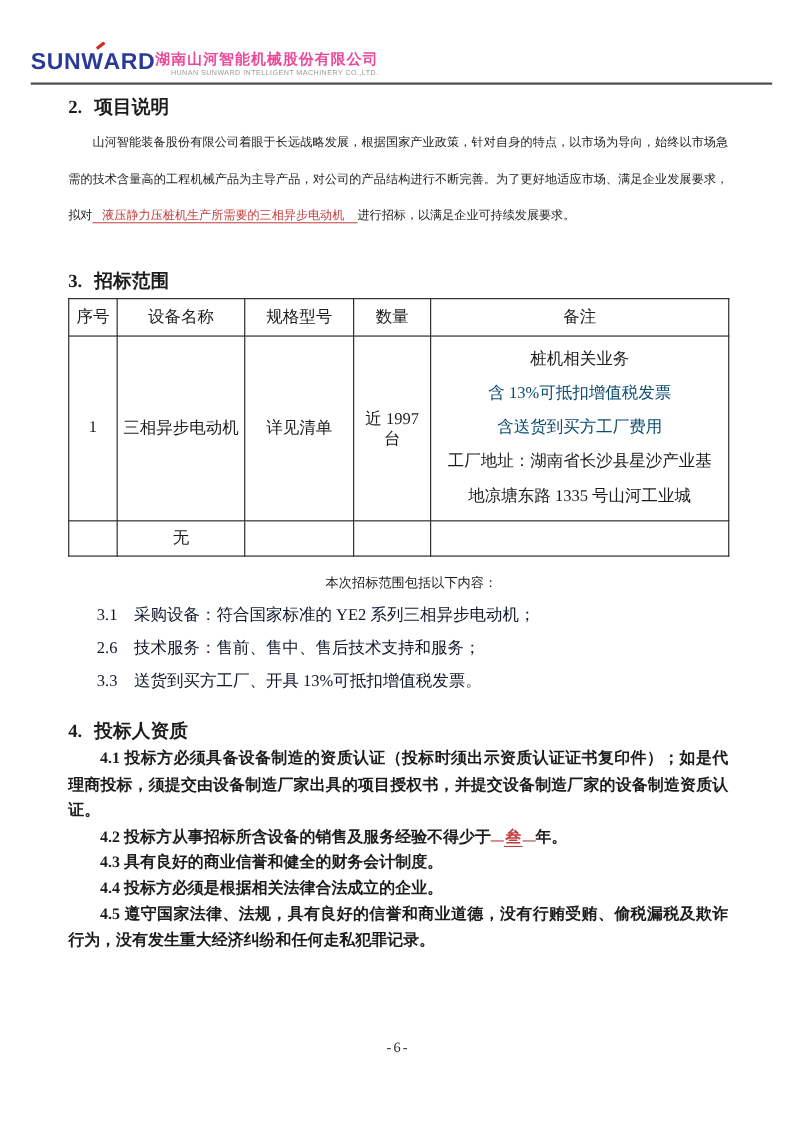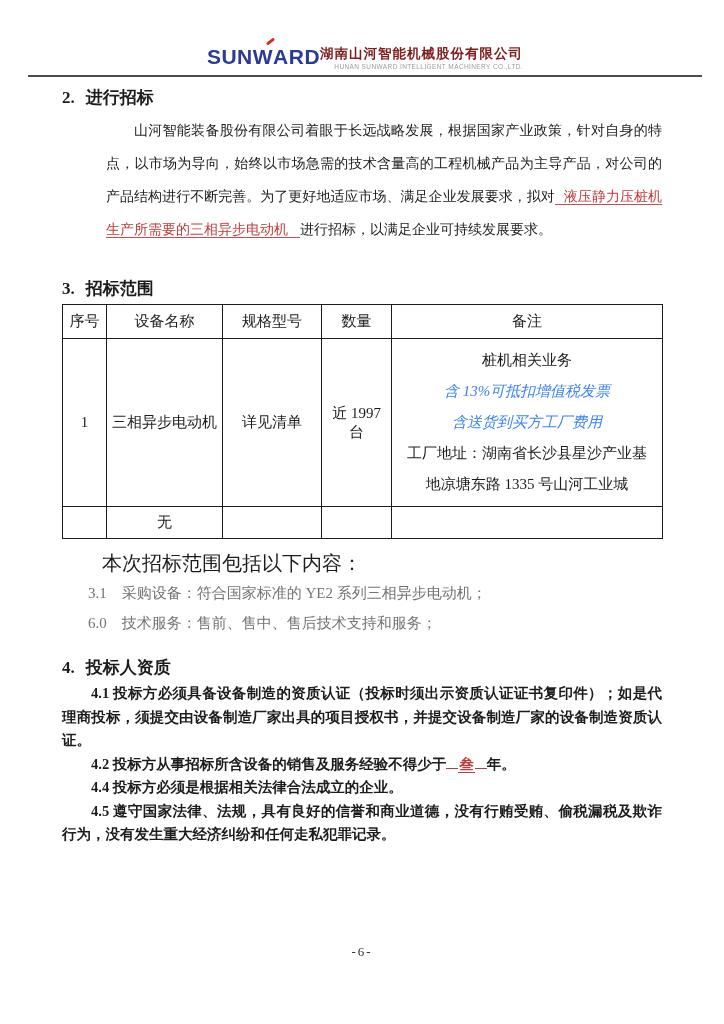--- a/index.html
+++ b/index.html
@@ -11,61 +11,61 @@
     background:#ffffff;
     font-family:"Liberation Serif","DejaVu Serif",serif;
     color:#1c1c1c;
     overflow:hidden;
   }
   .content { padding:0 62px; }
 
   
   .header-row {
     margin:46px 22px 0 28px;
-    display:flex; justify-content:center; align-items:flex-end;
+    display:flex; justify-content:flex-start; align-items:flex-end;
   }
   .logo {
     font-family:"Liberation Sans","DejaVu Sans",sans-serif;
     font-weight:700; font-size:21px; letter-spacing:0.5px;
     color:#2a3a96; line-height:1; padding-bottom:6px;
   }
   .logo-w { position:relative; display:inline-block; }
   .logo-accent {
     position:absolute; top:-6px; right:-2px;
     width:9px; height:3px; background:#d42b1e;
     transform:rotate(-38deg); border-radius:1px;
   }
   .company { text-align:right; line-height:1.25; padding-bottom:2px; }
   .company-cn {
     font-family:"Liberation Sans","DejaVu Sans",sans-serif;
-    font-weight:700; font-size:13.5px; color:#7f1d1d; letter-spacing:1px;
+    font-weight:700; font-size:13.5px; color:#ec4899; letter-spacing:1px;
   }
   .company-en {
     font-family:"Liberation Sans","DejaVu Sans",sans-serif;
     font-size:6.5px; color:#9b9b9b; letter-spacing:0.4px;
   }
   .header-rule { margin:2px 22px 0 28px; height:2px; background:#4d4d4d; }
 
   
   .sec-heading {
     font-size:17px; font-weight:700; line-height:24px;
     display:flex;
   }
   .sec-heading .num { margin-right:11px; }
   .h2 { margin-top:9px; }
   .h3 { margin-top:31px; }
   .h4 { margin-top:22px; }
 
   
   .para {
     margin-top:4px;
-    font-size:14px; line-height:33px;
-    text-align:justify; text-indent:2em;margin-left:44px;
-  }
-  .red { color:#3b82f6;font-style:italic; }
+    font-size:11px; line-height:33px;
+    text-align:justify; text-indent:2em;
+  }
+  .red { color:#0c4a6e; }
   .red-underline {
     color:#c13b3b;
     border-bottom:1.5px solid #c35050;
     padding-left:9px; padding-right:12px;
   }
 
   
   table.scope {
     margin-top:3px;
     width:600px; border-collapse:collapse;
@@ -85,27 +85,27 @@
   .col-qty   { width:70px;  }
   .col-rem   { width:271px; }
   .row-main td { height:152px; }
   .row-none td { height:32px; }
   .remark { line-height:31px; padding:2px 4px; }
   .remark div { }
 
   
   .intro {
     margin-top:13px;
-    font-size:20px; line-height:22px; text-indent:2em;
+    font-size:12px; line-height:22px; text-indent:2em;text-align:center;
   }
   .scope-item {
     margin-top:8px;
     padding-left:26px;
     font-size:15px; line-height:22px;
-    color:#737373;
+    color:#0f172a;
     white-space:pre-wrap;
   }
 
   
   .quals { margin-top:0; }
   .qual {
     font-size:14.5px; line-height:23.5px;
     text-align:justify; text-indent:2em;font-weight:bold;
   }
   .qual-first { margin-top:2px; }
@@ -137,21 +137,21 @@
       <div class="company-cn">湖南山河智能机械股份有限公司</div>
       <div class="company-en">HUNAN SUNWARD INTELLIGENT MACHINERY CO.,LTD.</div>
     </div>
   </div>
   <div class="header-rule"></div>
 
   <div class="content">
 
     <div class="sec-heading h2">
       <span class="num">2.</span>
-      <span>进行招标</span>
+      <span>项目说明</span>
     </div>
     <div class="para"><span>山河智能装备股份有限公司着眼于长远战略发展，根据国家产业政策，针对自身的特点，以市场为导向，始终以市场急需的技术含量高的工程机械产品为主导产品，对公司的产品结构进行不断完善。为了更好地适应市场、满足企业发展要求，拟对</span><span class="red-underline">液压静力压桩机生产所需要的三相异步电动机</span><span>进行招标，以满足企业可持续发展要求。</span></div>
 
     <div class="sec-heading h3">
       <span class="num">3.</span>
       <span>招标范围</span>
     </div>
 
     <table class="scope">
       <colgroup>
@@ -188,28 +188,30 @@
         <td>无</td>
         <td></td>
         <td></td>
         <td></td>
       </tr>
     </tbody>
       </table>
 
     <div class="intro">本次招标范围包括以下内容：</div>
     <div class="scope-item">3.1　采购设备：符合国家标准的 YE2 系列三相异步电动机；</div>
-    <div class="scope-item">6.0　技术服务：售前、售中、售后技术支持和服务；</div>
+    <div class="scope-item">2.6　技术服务：售前、售中、售后技术支持和服务；</div>
+    <div class="scope-item">3.3　送货到买方工厂、开具 13%可抵扣增值税发票。</div>
 
     <div class="sec-heading h4">
       <span class="num">4.</span>
       <span>投标人资质</span>
     </div>
     <div class="quals">
       <div class="qual qual-first">4.1 投标方必须具备设备制造的资质认证（投标时须出示资质认证证书复印件）；如是代理商投标，须提交由设备制造厂家出具的项目授权书，并提交设备制造厂家的设备制造资质认证。</div>
       <div class="qual"><span>4.2 投标方从事招标所含设备的销售及服务经验不得少于</span><span class="blank-u"></span><span class="red-u">叁</span><span class="blank-u"></span><span>年。</span></div>
+      <div class="qual">4.3 具有良好的商业信誉和健全的财务会计制度。</div>
       <div class="qual">4.4 投标方必须是根据相关法律合法成立的企业。</div>
       <div class="qual">4.5 遵守国家法律、法规，具有良好的信誉和商业道德，没有行贿受贿、偷税漏税及欺诈行为，没有发生重大经济纠纷和任何走私犯罪记录。</div>
     </div>
   </div>
 
   <div class="footer">-6-</div>
 </div>
 
 </body></html>

